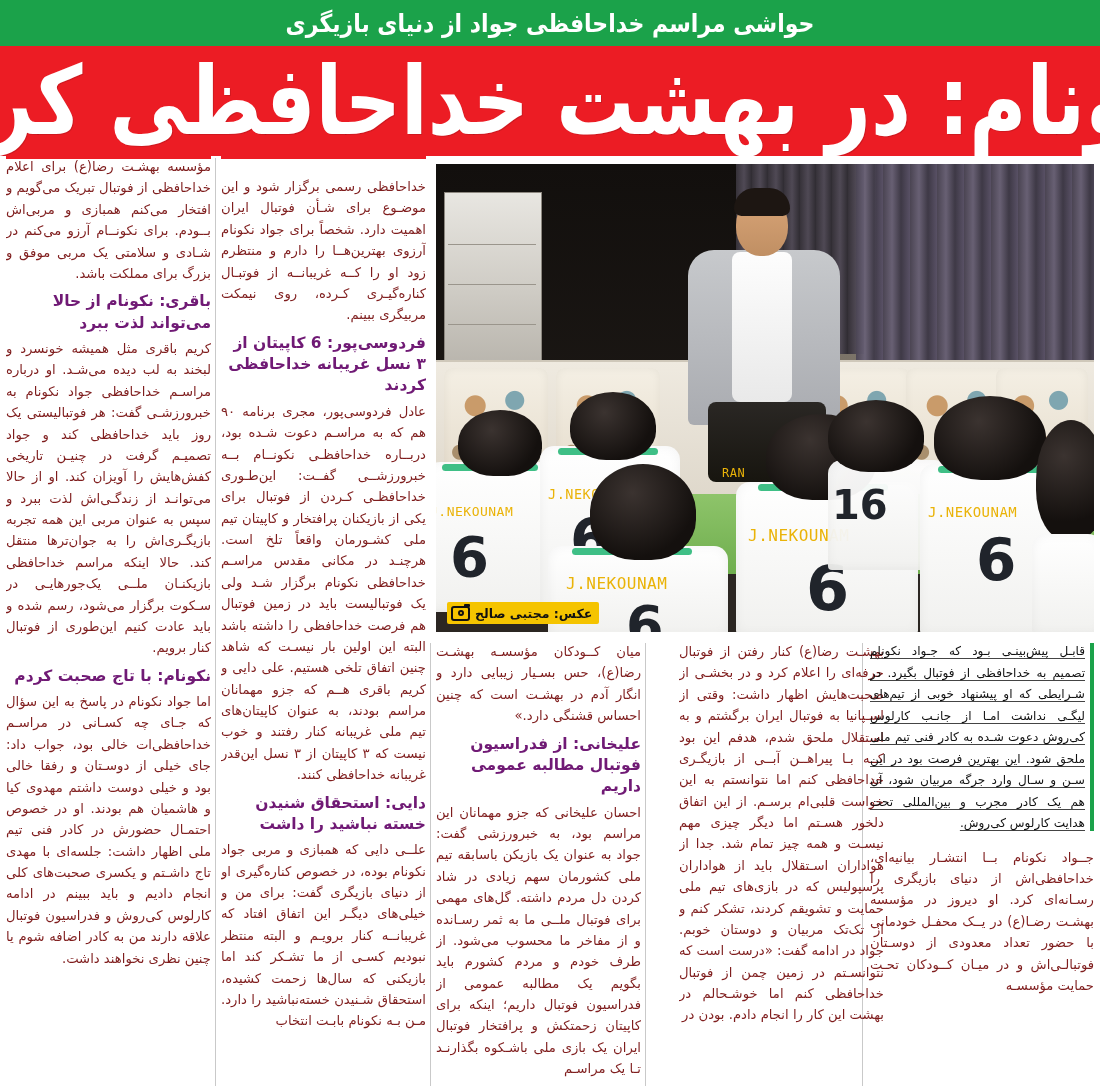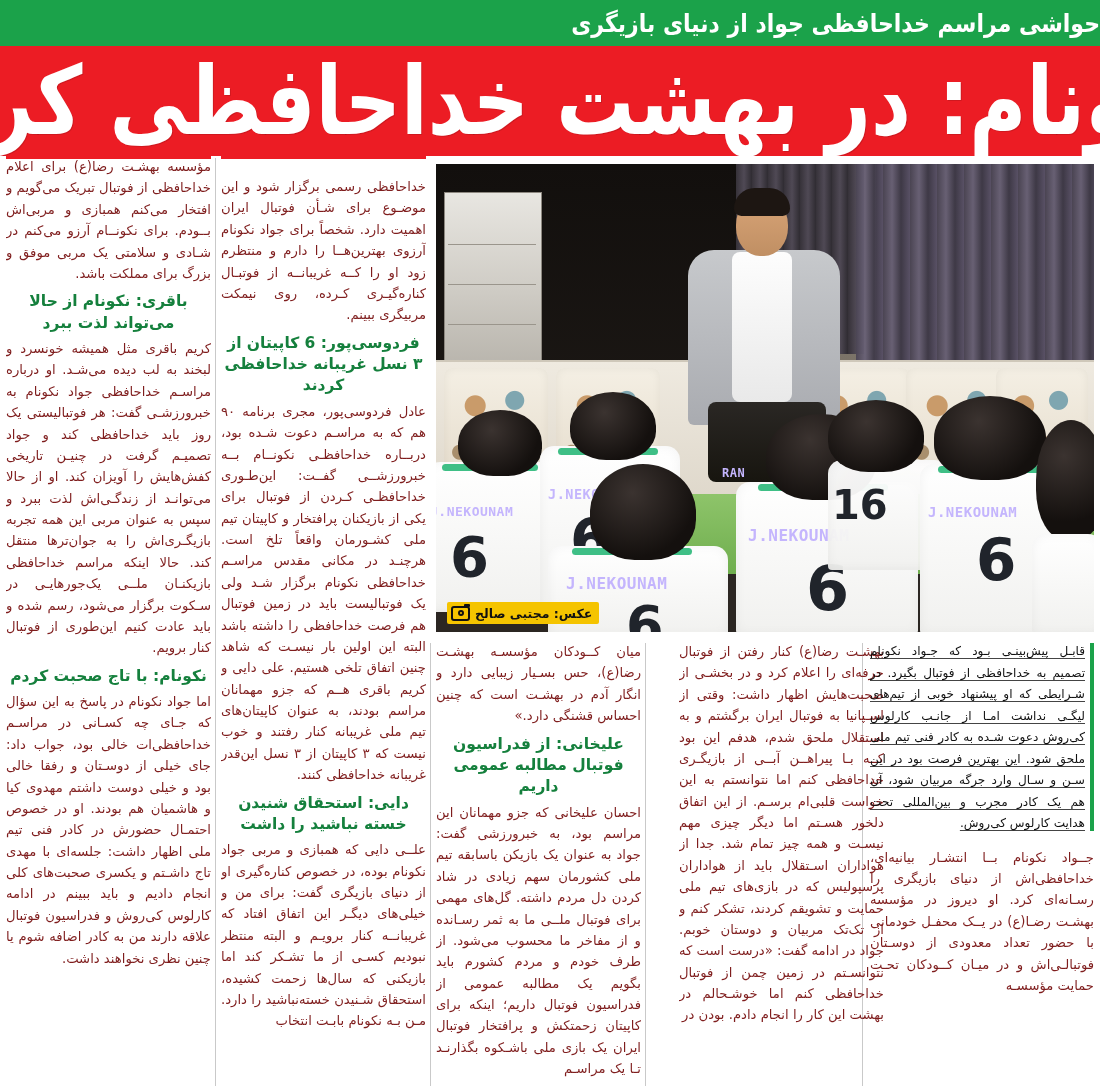--- a/index.html
+++ b/index.html
@@ -23,20 +23,21 @@
 
   
   .kicker-bar {
     position: absolute;
     left: 0; top: 0;
     width: 1100px;
     height: 46px;
     background: #1ba24a;
     display: flex;
     align-items: center;
+    justify-content: center;
     overflow: hidden;
   }
   .kicker-text {
     color: #ffffff;
     font-size: 22px;
     font-weight: bold;
     letter-spacing: -0.5px;
     white-space: nowrap;
     transform: scaleY(1.12);
   }
@@ -114,22 +115,22 @@
     text-align: justify;
     text-justify: inter-word;
     color: #7f1d1d;
     font-family: "DejaVu Sans", "Liberation Sans", sans-serif;
   }
   h3.subhead {
     margin: 7px 0 4px 0;
     font-size: 15.5px;
     line-height: 1.38;
     font-weight: bold;
-    text-align: center;
-    color: #15803d;
+    text-align: right;
+    color: #701a75;
     letter-spacing: -0.3px;
   }
 
   
   .lead-wrap {
     position: relative;
     padding-right: 9px;
     margin-bottom: 12px;
   }
   .lead-bar {
@@ -269,22 +270,22 @@
   }
   .collar {
     position: absolute;
     height: 7px;
     background: #3fbf86;
     border-radius: 4px;
   }
   .jname {
     position: absolute;
     font-family: "DejaVu Sans Mono", "Liberation Mono", monospace;
-    font-weight: bold;
-    color: #c4b5fd;
+    font-weight: normal;
+    color: #eab308;
     white-space: nowrap;
     direction: ltr;
     letter-spacing: 0.5px;
   }
   .jnum {
     position: absolute;
     font-family: "DejaVu Sans", "Liberation Sans", sans-serif;
     font-weight: bold;
     color: #20242b;
     direction: ltr;

